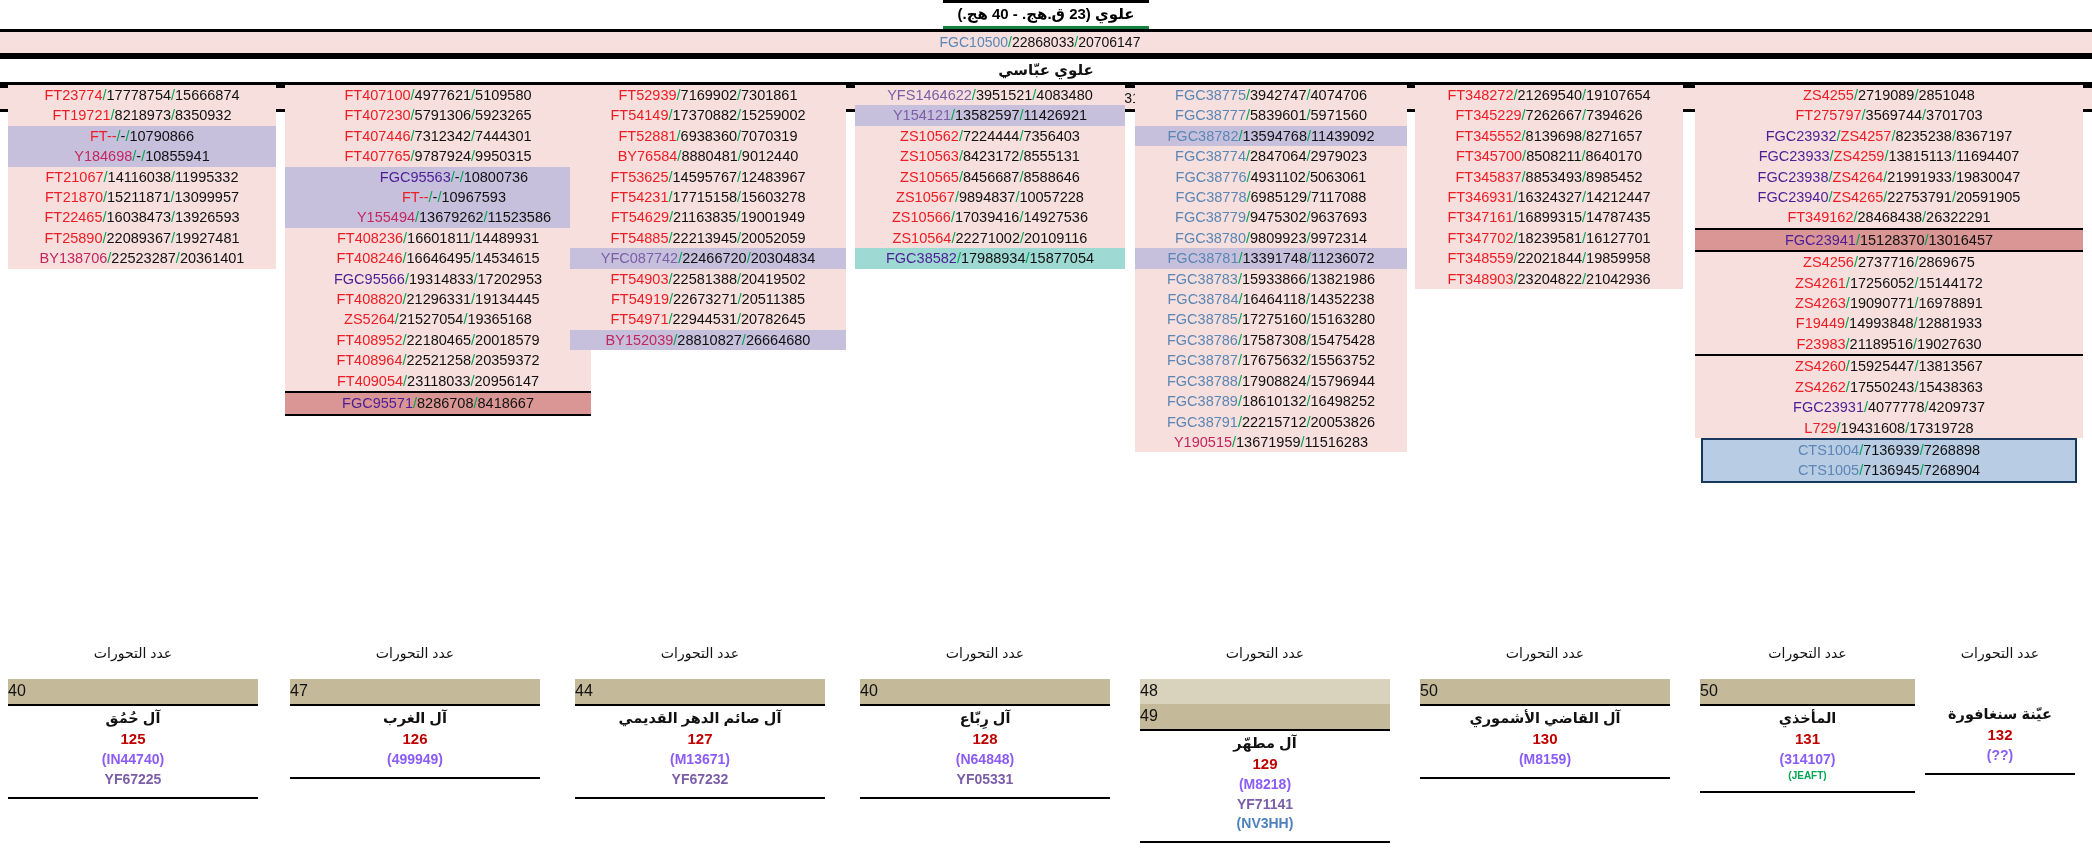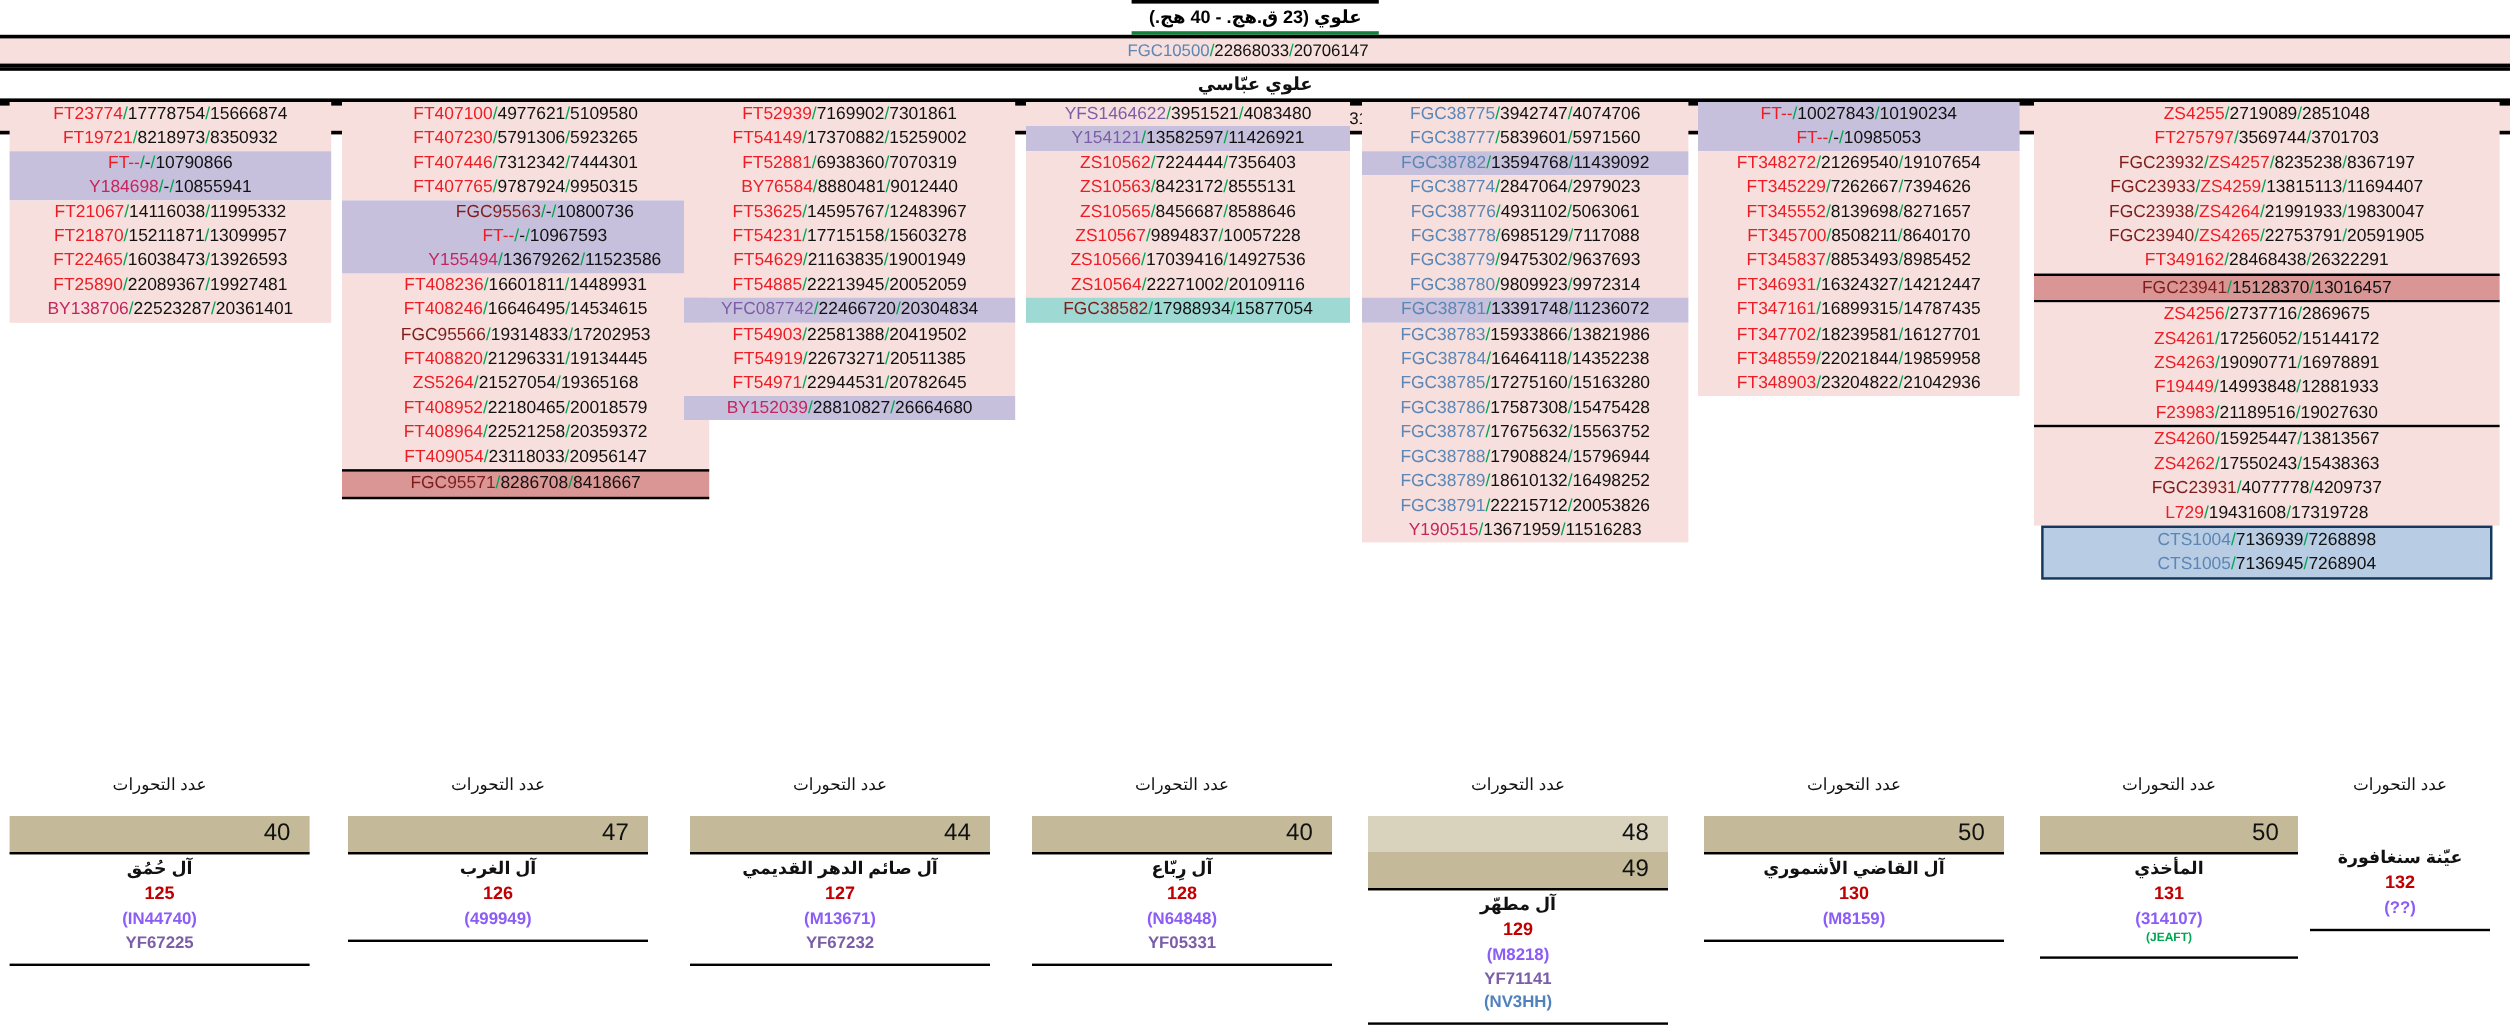--- a/index.html
+++ b/index.html
@@ -25,21 +25,21 @@
     text-align:center;font-size:14px;padding:2px 12px 3px 0;
     direction:ltr;
   }
   .snprow.wide{background:#f6dfdc;}
   .subtitle-wrap{border-top:3px solid #000;border-bottom:3px solid #000;width:100%;text-align:center;}
   .subtitle{font-weight:bold;font-size:15px;padding:2px 0 3px 0;}
 
   
   .c-blue{color:#5b86b5;}
   .c-red{color:#ee1c25;}
-  .c-green{color:#7f1d1d;}
+  .c-green{color:#4c1d95;}
   .c-dpurple{color:#7b5ea7;}
   .c-black{color:#111;}
   .c-magenta{color:#c5255e;}
   .sep{color:#00a651;}
 
   
   #cols{position:absolute;left:0;top:85px;width:2092px;height:540px;}
   .col{position:absolute;top:0;}
   .block{box-sizing:border-box;direction:ltr;}
   .bg-pink{background:#f6dfdc;}
@@ -50,22 +50,22 @@
   .line{
     text-align:center;white-space:nowrap;
     font-size:14.5px;line-height:20.4px;direction:ltr;
   }
 
   
   #legend{position:absolute;left:0;top:645px;width:2092px;height:218px;}
   .lcol{position:absolute;top:0;text-align:center;}
   .lcap{font-size:14px;color:#111;padding-bottom:18px;}
   .bar{
-    background:#c4b998;color:#111;font-size:20px;
-    padding:3px 16px 4px 0;text-align:right;
+    background:#c4b998;color:#111;font-size:16px;
+    padding:3px 16px 4px 0;text-align:left;
   }
   .bar.light{background:#d9d2bd;}
   .bar.under{border-bottom:2.5px solid #000;}
   .lname{font-weight:bold;font-size:14.5px;padding-top:4px;}
   .lnum{font-weight:bold;font-size:15px;color:#c00000;padding-top:4px;}
   .lcode{font-weight:bold;font-size:14px;color:#8b5cf6;padding-top:4px;direction:ltr;}
   .lyf{font-weight:bold;font-size:14px;color:#7b5ea7;padding-top:4px;direction:ltr;}
   .lnv{font-weight:bold;font-size:14px;color:#4f81bd;padding-top:3px;direction:ltr;}
   .ljf{font-weight:bold;font-size:10px;color:#00a651;padding-top:3px;direction:ltr;}
   .lfoot{border-top:2.5px solid #000;margin-top:10px;}
@@ -198,24 +198,20 @@
         <div class="line"><span class="c-blue">FGC38785</span><span class="sep">/</span><span class="c-black">17275160</span><span class="sep">/</span><span class="c-black">15163280</span></div>
         <div class="line"><span class="c-blue">FGC38786</span><span class="sep">/</span><span class="c-black">17587308</span><span class="sep">/</span><span class="c-black">15475428</span></div>
         <div class="line"><span class="c-blue">FGC38787</span><span class="sep">/</span><span class="c-black">17675632</span><span class="sep">/</span><span class="c-black">15563752</span></div>
         <div class="line"><span class="c-blue">FGC38788</span><span class="sep">/</span><span class="c-black">17908824</span><span class="sep">/</span><span class="c-black">15796944</span></div>
         <div class="line"><span class="c-blue">FGC38789</span><span class="sep">/</span><span class="c-black">18610132</span><span class="sep">/</span><span class="c-black">16498252</span></div>
         <div class="line"><span class="c-blue">FGC38791</span><span class="sep">/</span><span class="c-black">22215712</span><span class="sep">/</span><span class="c-black">20053826</span></div>
         <div class="line"><span class="c-magenta">Y190515</span><span class="sep">/</span><span class="c-black">13671959</span><span class="sep">/</span><span class="c-black">11516283</span></div>
       </div>
     </div>
     <div class="col" style="left: 1415px; width: 268px;">
-      <div class="block bg-purple" style="width: 100%;">
-        <div class="line"><span class="c-red">FT--</span><span class="sep">/</span><span class="c-black">10027843</span><span class="sep">/</span><span class="c-black">10190234</span></div>
-        <div class="line"><span class="c-red">FT--</span><span class="sep">/</span><span class="c-black">-</span><span class="sep">/</span><span class="c-black">10985053</span></div>
-      </div>
       <div class="block bg-pink" style="width: 100%;">
         <div class="line"><span class="c-red">FT348272</span><span class="sep">/</span><span class="c-black">21269540</span><span class="sep">/</span><span class="c-black">19107654</span></div>
         <div class="line"><span class="c-red">FT345229</span><span class="sep">/</span><span class="c-black">7262667</span><span class="sep">/</span><span class="c-black">7394626</span></div>
         <div class="line"><span class="c-red">FT345552</span><span class="sep">/</span><span class="c-black">8139698</span><span class="sep">/</span><span class="c-black">8271657</span></div>
         <div class="line"><span class="c-red">FT345700</span><span class="sep">/</span><span class="c-black">8508211</span><span class="sep">/</span><span class="c-black">8640170</span></div>
         <div class="line"><span class="c-red">FT345837</span><span class="sep">/</span><span class="c-black">8853493</span><span class="sep">/</span><span class="c-black">8985452</span></div>
         <div class="line"><span class="c-red">FT346931</span><span class="sep">/</span><span class="c-black">16324327</span><span class="sep">/</span><span class="c-black">14212447</span></div>
         <div class="line"><span class="c-red">FT347161</span><span class="sep">/</span><span class="c-black">16899315</span><span class="sep">/</span><span class="c-black">14787435</span></div>
         <div class="line"><span class="c-red">FT347702</span><span class="sep">/</span><span class="c-black">18239581</span><span class="sep">/</span><span class="c-black">16127701</span></div>
         <div class="line"><span class="c-red">FT348559</span><span class="sep">/</span><span class="c-black">22021844</span><span class="sep">/</span><span class="c-black">19859958</span></div>

